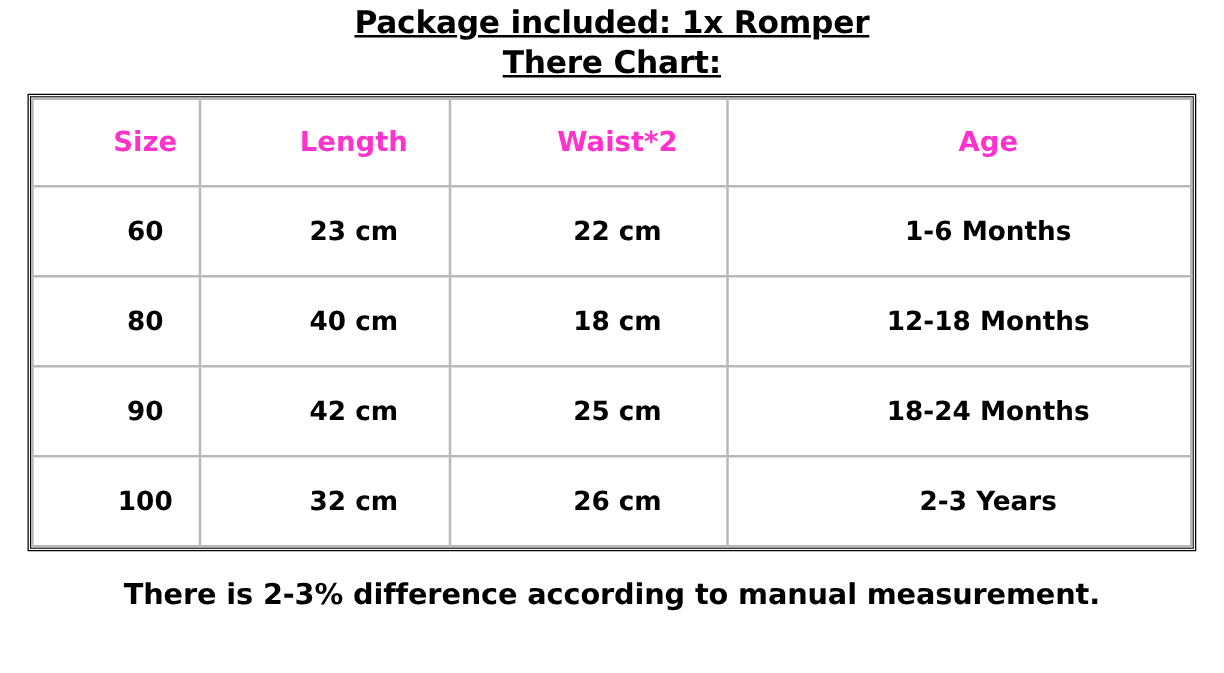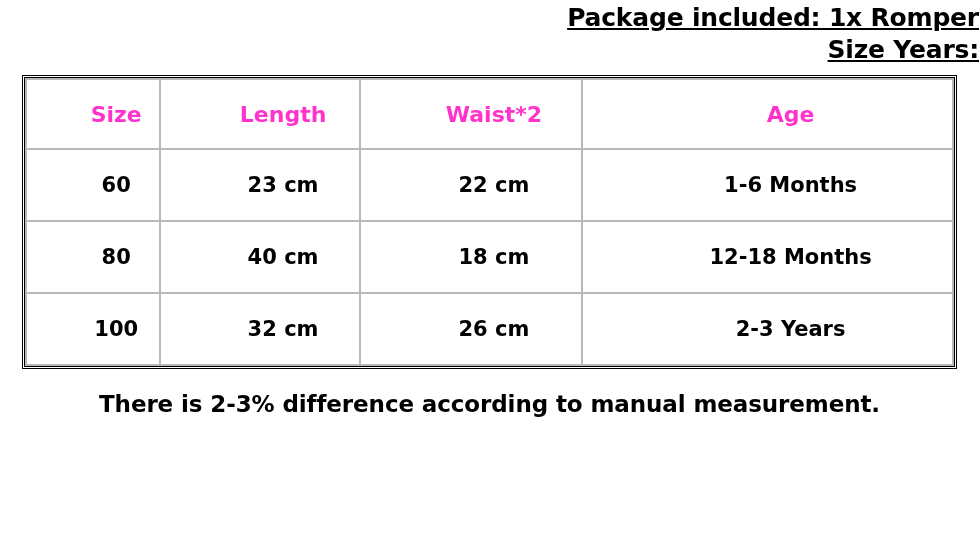--- a/index.html
+++ b/index.html
@@ -13,21 +13,21 @@
     font-family: "DejaVu Sans", sans-serif;
     overflow: hidden;
   }
   .page {
     position: relative;
     width: 979px;
     height: 538px;
     background: #ffffff;
   }
   .heading-block {
-    text-align: right;
+    text-align: center;
     padding-top: 2px;
   }
   .heading {
     font-size: 25px;
     font-weight: bold;
     color: #000000;
     text-decoration: underline;
     line-height: 1.28;
     letter-spacing: -0.2px;
   }
@@ -70,21 +70,21 @@
     letter-spacing: -0.1px;
   }
 </style>
 </head>
 <body>
 
 <div class="page">
 
   <div class="heading-block">
     <div class="heading">Package included: 1x Romper</div>
-    <div class="heading">Size Years:</div>
+    <div class="heading">There Chart:</div>
   </div>
 
   <div class="table-wrap">
     <table class="size-chart">
       <colgroup>
         <col class="c1">
           <col class="c2">
           <col class="c3">
           <col class="c4">
       </colgroup>
@@ -101,20 +101,26 @@
           <td>22 cm</td>
           <td>1-6 Months</td>
         </tr>
         <tr>
           <td>80</td>
           <td>40 cm</td>
           <td>18 cm</td>
           <td>12-18 Months</td>
         </tr>
         <tr>
+          <td>90</td>
+          <td>42 cm</td>
+          <td>25 cm</td>
+          <td>18-24 Months</td>
+        </tr>
+        <tr>
           <td>100</td>
           <td>32 cm</td>
           <td>26 cm</td>
           <td>2-3 Years</td>
         </tr>
       </tbody>
     </table>
   </div>
 
   <div class="footer-note">There is 2-3% difference according to manual measurement.</div>

